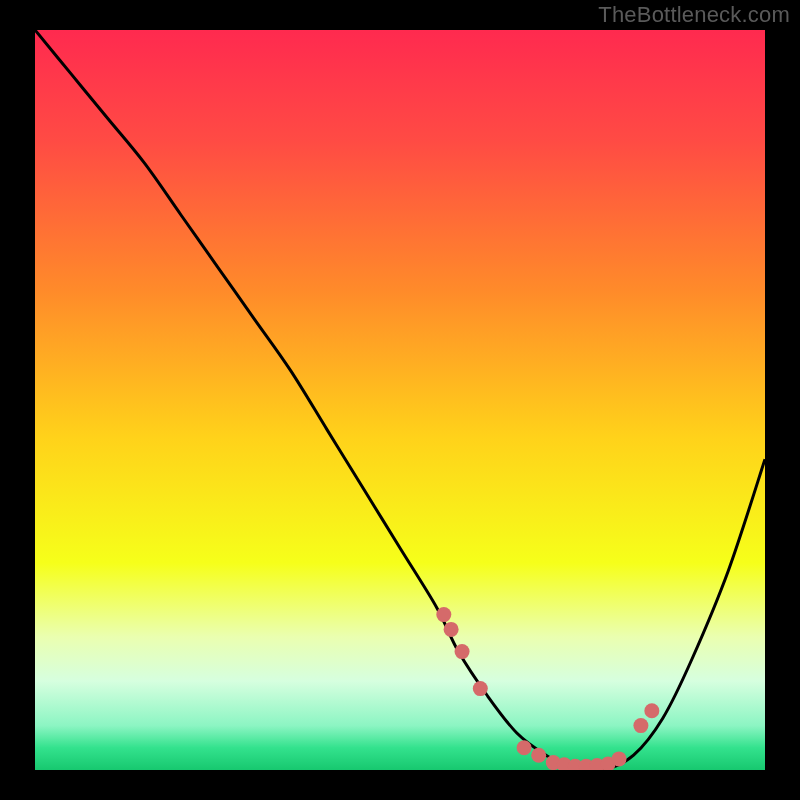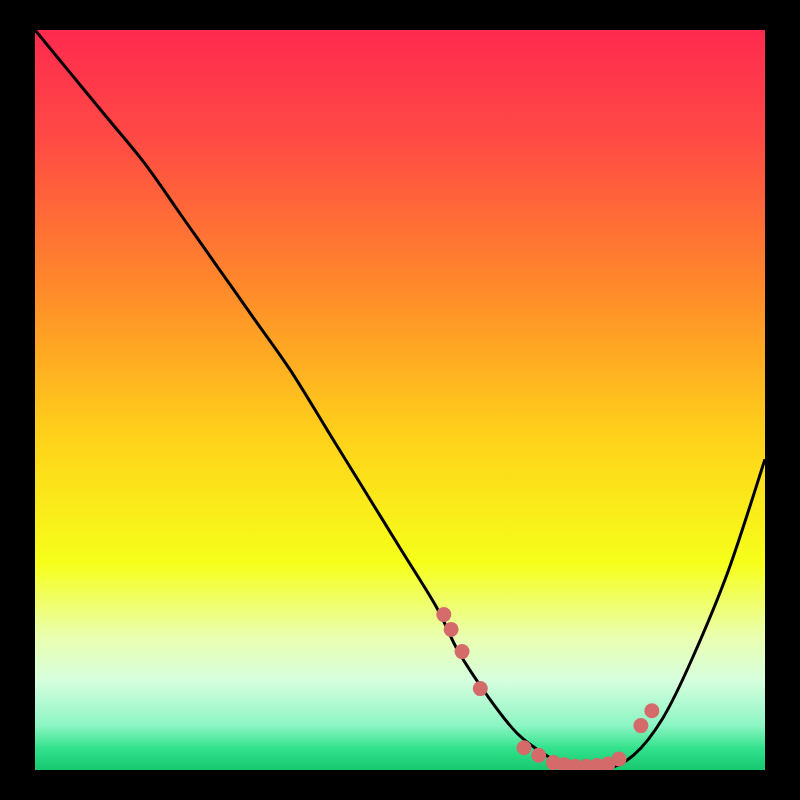--- a/index.html
+++ b/index.html
@@ -35,20 +35,21 @@
     top: 30px;
     width: 730px;
     height: 740px;
   }
   svg { display: block; }
 </style>
 </head>
 <body>
 
 <div class="frame">
+  <div class="watermark">TheBottleneck.com</div>
 
   <div class="plot-wrap">
     <svg id="plot-svg" width="730" height="740" viewBox="0 0 730 740">
       <defs>
         <linearGradient id="bg-grad" x1="0" y1="0" x2="0" y2="1">
             <stop offset="0%" stop-color="#ff2a4f"></stop>
             <stop offset="15%" stop-color="#ff4b44"></stop>
             <stop offset="35%" stop-color="#ff8a2a"></stop>
             <stop offset="55.00000000000001%" stop-color="#ffd21a"></stop>
             <stop offset="72%" stop-color="#f6ff1a"></stop>

